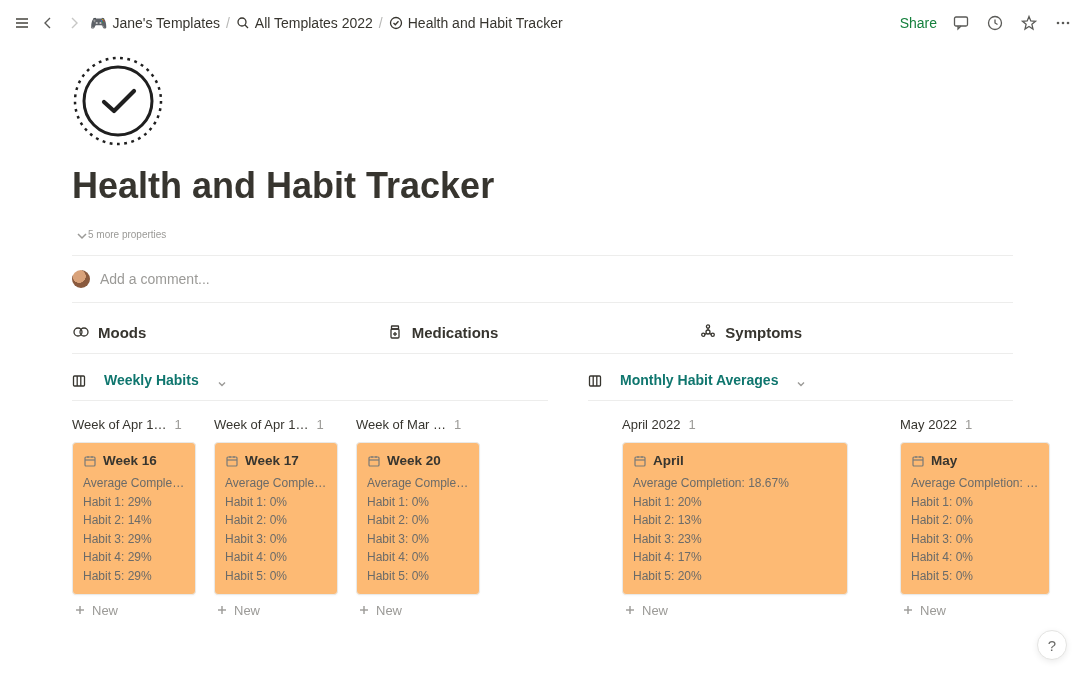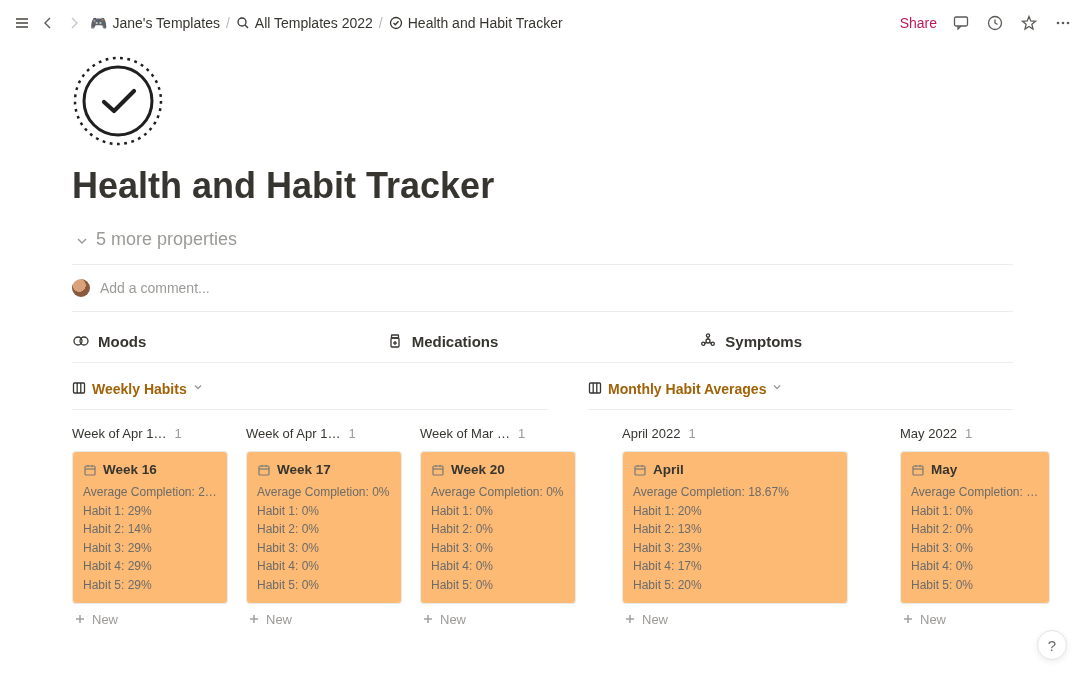--- a/index.html
+++ b/index.html
@@ -24,34 +24,34 @@
   .icon-btn {
     width: 20px; height: 20px;
     display: flex; align-items: center; justify-content: center;
     color: #7a7a77; cursor: pointer;
   }
   .nav-arrow { color: #b8b8b6; }
   .breadcrumb { display: flex; align-items: center; gap: 6px; font-size: 14px; color: #37352f; }
   .breadcrumb .sep { color: #b8b8b6; }
   .bc-item { display: flex; align-items: center; gap: 5px; cursor: pointer; }
   .bc-emoji { font-size: 14px; }
-  .share-btn { font-size: 14px; color: #be185d; cursor: pointer; }
+  .share-btn { font-size: 14px; color: #15803d; cursor: pointer; }
   .page {
     padding: 10px 72px 0 72px;
   }
   .page-icon {
     width: 92px; height: 92px; margin-bottom: 18px;
     display: flex; align-items: center; justify-content: center;
   }
   .page-title {
     font-size: 36px; font-weight: 700; color: #37352f; margin-bottom: 18px;
   }
   .more-props {
-    display: flex; align-items: center; gap: 8px;
-    color: #9b9a97; font-size: 18px; padding: 4px 0 14px 4px;
+    display: flex; gap: 0;
+    color: #9b9a97; font-size: 10px; padding: 4px 0 14px 4px;
     border-bottom: 1px solid #ededec;
     cursor: pointer;
   }
   .comment-row {
     display: flex; align-items: center; gap: 10px;
     padding: 14px 0;
     border-bottom: 1px solid #ededec;
   }
   .avatar {
     width: 18px; height: 18px; border-radius: 50%;
@@ -69,29 +69,29 @@
   .link-cell {
     flex: 1; display: flex; align-items: center; gap: 8px;
     font-size: 15px; font-weight: 600; color: #37352f; cursor: pointer;
   }
   .link-cell svg { flex-shrink: 0; }
   .boards {
     display: flex; gap: 40px; padding-top: 18px;
   }
   .board { flex: 1; min-width: 0; }
   .board-header {
-    display: flex; align-items: flex-start; gap: 6px;
-    font-size: 14px; font-weight: 600; color: #a16207;
+    display: flex; align-items: flex-end; gap: 18px;
+    font-size: 14px; font-weight: 600; color: #0f766e;
     padding-bottom: 12px; border-bottom: 1px solid #ededec;
     cursor: pointer;
   }
   .board-columns {
     display: flex; gap: 18px; padding-top: 12px;
   }
-  .col { width: 156px; flex-shrink: 0; }
+  .col { width: 124px; flex-shrink: 0; }
   .col-wide { width: 226px; margin-left: 34px; }
   .col-head {
     display: flex; align-items: center; gap: 8px;
     font-size: 13px; color: #37352f; padding: 4px 0 10px 0;
   }
   .col-head .count { color: #9b9a97; }
   .card {
     border: 1px solid #e9e9e7; border-radius: 4px;
     background: #fdba74; padding: 10px 10px 8px 10px;
     box-shadow: 0 1px 2px rgba(15,15,15,0.03);

